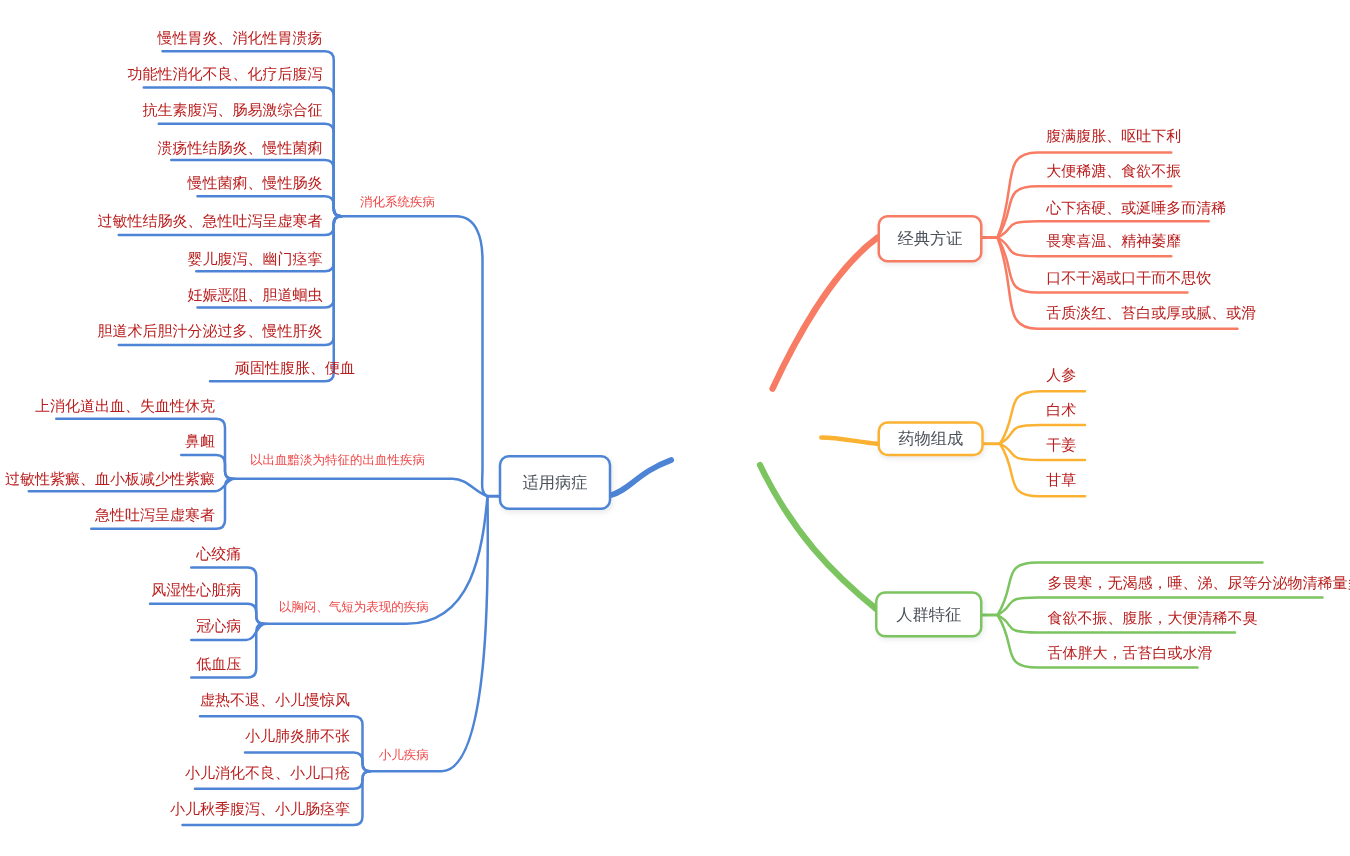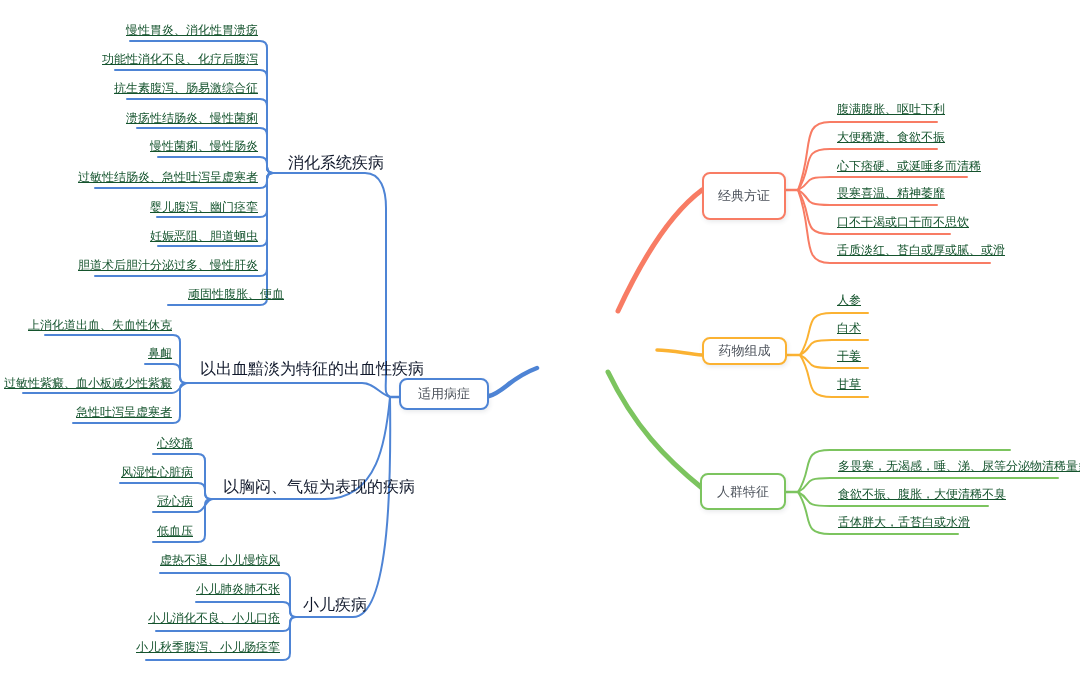--- a/index.html
+++ b/index.html
@@ -6,24 +6,24 @@
   html,body{margin:0;padding:0;background:#ffffff;}
   #canvas{position:relative;width:1080px;height:685px;overflow:hidden;
           font-family:"Liberation Sans",sans-serif;background:#ffffff;}
   #lines{position:absolute;left:0;top:0;}
   .node{position:absolute;display:flex;align-items:center;justify-content:center;
         background:#ffffff;border-radius:8px;box-sizing:border-box;
         color:#4b515a;white-space:nowrap;box-shadow:1px 2px 4px rgba(80,90,110,.12);}
   .central{font-size:26px;letter-spacing:2px;border:2.5px solid #a2a9b3;border-radius:9px;
            box-shadow:2px 3px 6px rgba(80,90,110,.18);}
   .branch{font-size:13px;border-width:2px;border-style:solid;}
-  .leaf{position:absolute;font-size:12px;line-height:16px;color:#14532d;white-space:nowrap;text-decoration:underline;}
+  .leaf{position:absolute;font-size:12px;line-height:16px;color:#b91c1c;white-space:nowrap;}
   .leaf.right-side{text-align:left;}
   .leaf.left-side{text-align:right;}
-  .sublabel{position:absolute;font-size:16px;line-height:16px;color:#0f172a;white-space:nowrap;}
+  .sublabel{position:absolute;font-size:10px;line-height:16px;color:#ef4444;white-space:nowrap;}
 </style>
 </head>
 <body>
 
 <div id="canvas">
   <svg id="lines" width="1080" height="685" viewBox="0 0 1080 685">
       <path d="M618,311 C637,270 667,216 702,190" fill="none" stroke="#f87c64" stroke-width="5" stroke-linecap="round" stroke-linejoin="round"></path>
       <path d="M 786,190 L 798,190" fill="none" stroke="#f87c64" stroke-width="2.5" stroke-linecap="round" stroke-linejoin="round"></path>
       <path d="M 798,190 C 814,149.2 800,122 830,122 L 937,122" fill="none" stroke="#f87c64" stroke-width="2" stroke-linecap="round" stroke-linejoin="round"></path>
       <path d="M 798,190 C 814,165.4 800,149 830,149 L 937,149" fill="none" stroke="#f87c64" stroke-width="2" stroke-linecap="round" stroke-linejoin="round"></path>
@@ -71,21 +71,21 @@
       <path d="M 296,617 Q 290,617 290,611 L 290,609 Q 290,602 283,602 L 196,602" fill="none" stroke="#4e84d5" stroke-width="2" stroke-linecap="round" stroke-linejoin="round"></path>
       <path d="M 296,617 Q 290,617 290,623 L 290,624 Q 290,631 283,631 L 156,631" fill="none" stroke="#4e84d5" stroke-width="2" stroke-linecap="round" stroke-linejoin="round"></path>
       <path d="M 296,617 Q 290,617 290,623 L 290,653 Q 290,660 283,660 L 146,660" fill="none" stroke="#4e84d5" stroke-width="2" stroke-linecap="round" stroke-linejoin="round"></path>
     </svg>
 <div class="leaf right-side" style="left: 837px; top: 101px;">腹满腹胀、呕吐下利</div>
     <div class="leaf right-side" style="left: 837px; top: 129px;">大便稀溏、食欲不振</div>
     <div class="leaf right-side" style="left: 837px; top: 158px;">心下痞硬、或涎唾多而清稀</div>
     <div class="leaf right-side" style="left: 837px; top: 185px;">畏寒喜温、精神萎靡</div>
     <div class="leaf right-side" style="left: 837px; top: 214px;">口不干渴或口干而不思饮</div>
     <div class="leaf right-side" style="left: 837px; top: 242px;">舌质淡红、苔白或厚或腻、或滑</div>
-    <div class="node branch" style="left: 702px; top: 172px; width: 84px; height: 48px; border-color: rgb(248, 124, 100);">经典方证</div>
+    <div class="node branch" style="left: 702px; top: 172px; width: 84px; height: 38px; border-color: rgb(248, 124, 100);">经典方证</div>
     <div class="leaf right-side" style="left: 837px; top: 292px;">人参</div>
     <div class="leaf right-side" style="left: 837px; top: 320px;">白术</div>
     <div class="leaf right-side" style="left: 837px; top: 348px;">干姜</div>
     <div class="leaf right-side" style="left: 837px; top: 376px;">甘草</div>
     <div class="node branch" style="left: 702px; top: 337px; width: 85px; height: 28px; border-color: rgb(251, 178, 50);">药物组成</div>
     <div class="leaf right-side" style="left: 838px; top: 458px;">多畏寒，无渴感，唾、涕、尿等分泌物清稀量多</div>
     <div class="leaf right-side" style="left: 838px; top: 486px;">食欲不振、腹胀，大便清稀不臭</div>
     <div class="leaf right-side" style="left: 838px; top: 514px;">舌体胖大，舌苔白或水滑</div>
     <div class="node branch" style="left: 700px; top: 473px; width: 86px; height: 37px; border-color: rgb(124, 196, 95);">人群特征</div>
     <div class="leaf left-side" style="right: 822px; top: 22px;">慢性胃炎、消化性胃溃疡</div>
@@ -107,14 +107,14 @@
     <div class="leaf left-side" style="right: 887px; top: 435px;">心绞痛</div>
     <div class="leaf left-side" style="right: 887px; top: 464px;">风湿性心脏病</div>
     <div class="leaf left-side" style="right: 887px; top: 493px;">冠心病</div>
     <div class="leaf left-side" style="right: 887px; top: 523px; text-align: right;">低血压</div>
     <div class="sublabel" style="left: 223px; top: 479px;">以胸闷、气短为表现的疾病</div>
     <div class="leaf left-side" style="right: 800px; top: 552px;">虚热不退、小儿慢惊风</div>
     <div class="leaf left-side" style="right: 800px; top: 581px;">小儿肺炎肺不张</div>
     <div class="leaf left-side" style="right: 800px; top: 610px;">小儿消化不良、小儿口疮</div>
     <div class="leaf left-side" style="right: 800px; top: 639px;">小儿秋季腹泻、小儿肠痉挛</div>
     <div class="sublabel" style="left: 303px; top: 597px;">小儿疾病</div>
-    <div class="node branch" style="left: 399px; top: 378px; width: 90px; height: 32px; border-color: rgb(78, 132, 213);">适用病症</div>
+    <div class="node branch" style="left: 399px; top: 364px; width: 90px; height: 44px; border-color: rgb(78, 132, 213);">适用病症</div>
   </div>
 
 </body></html>

